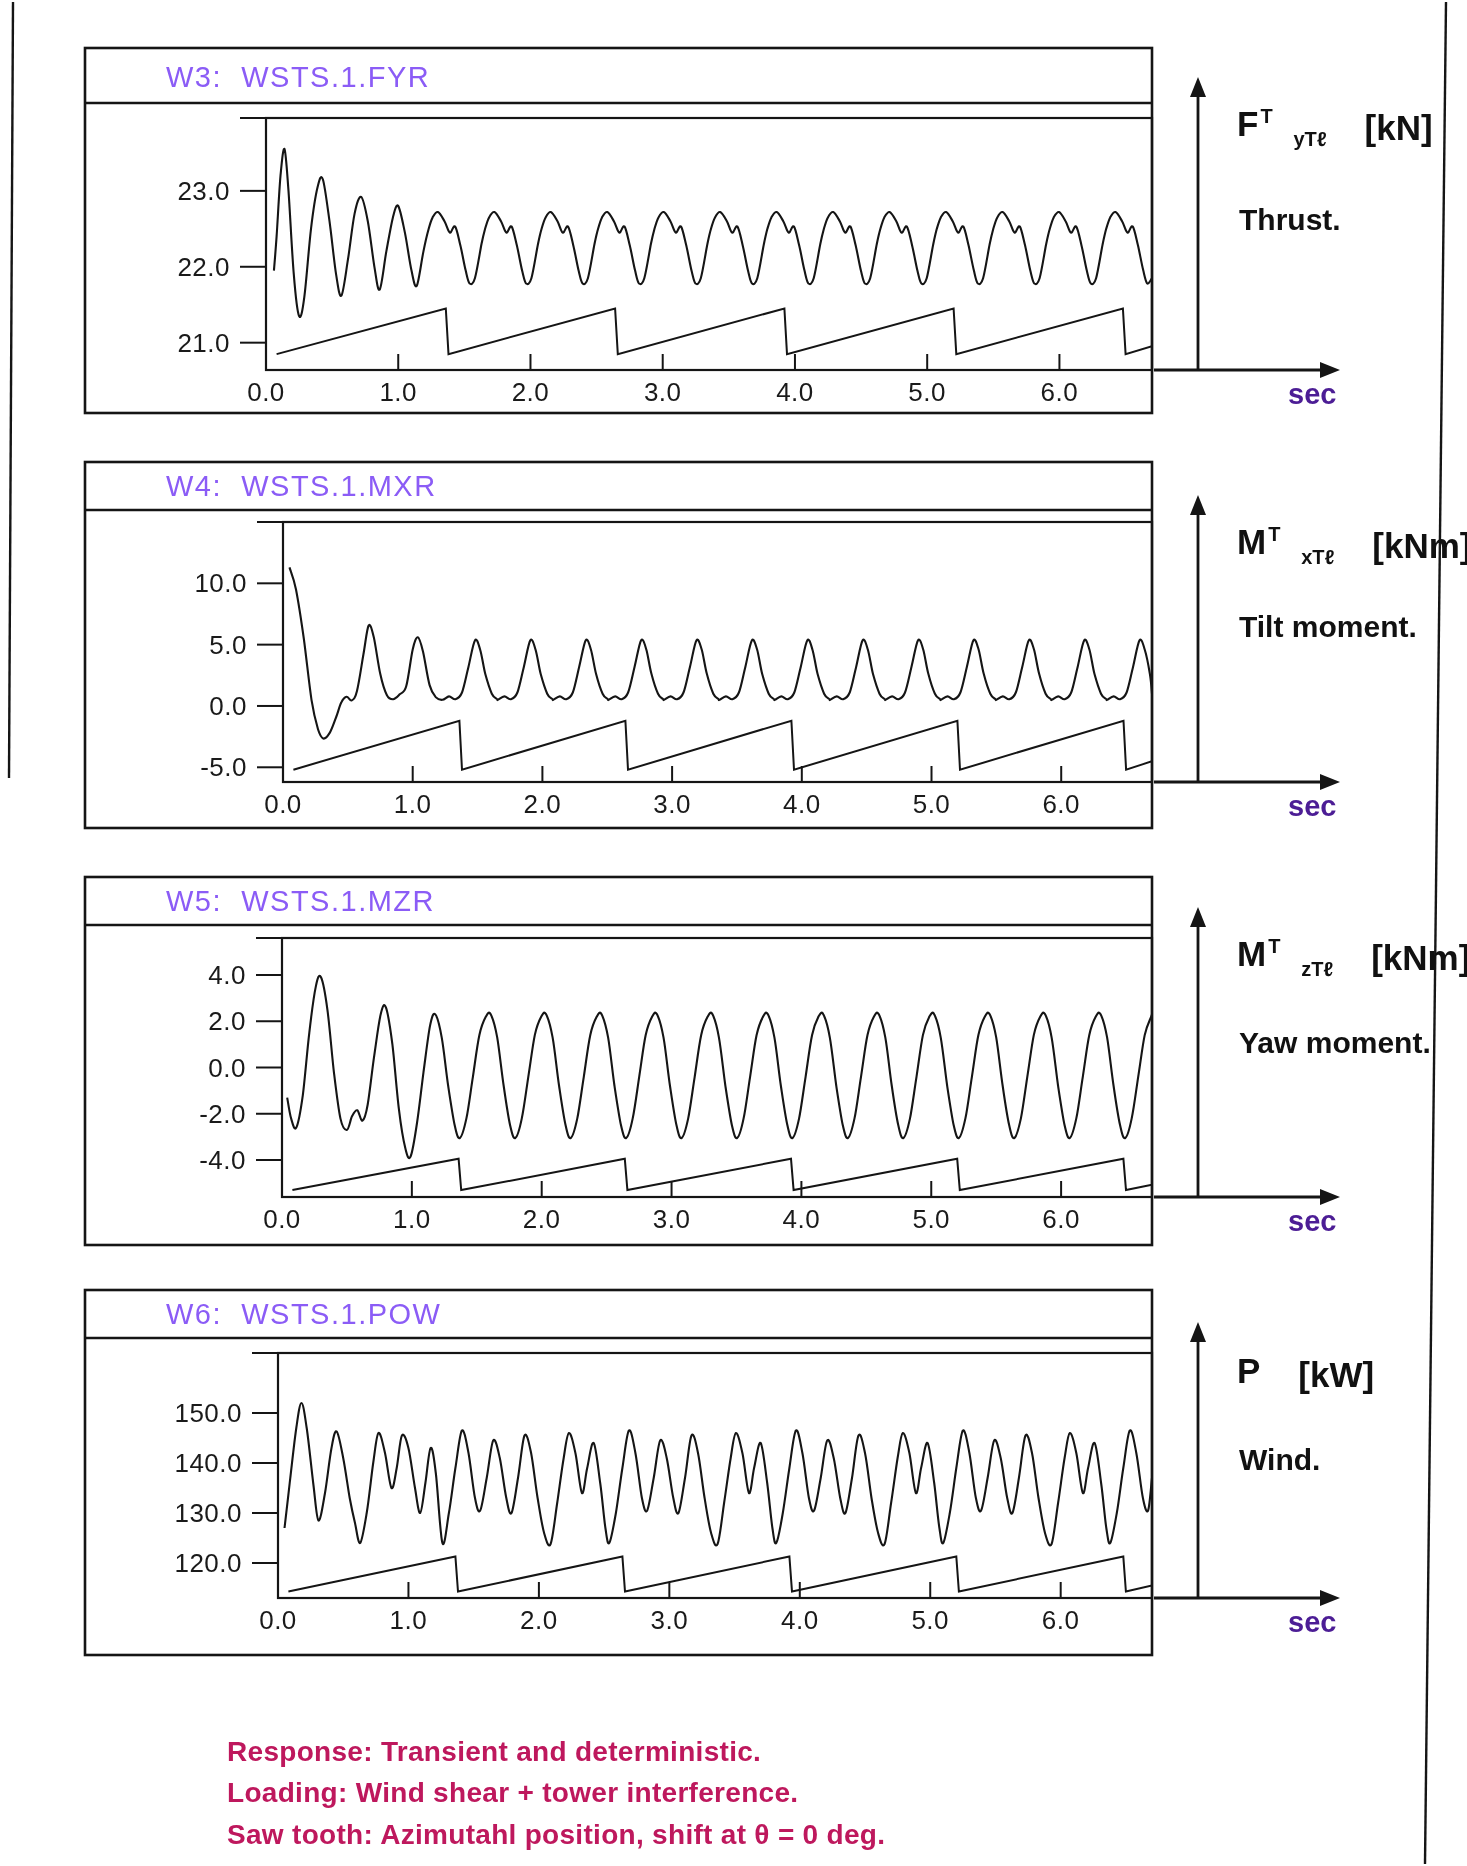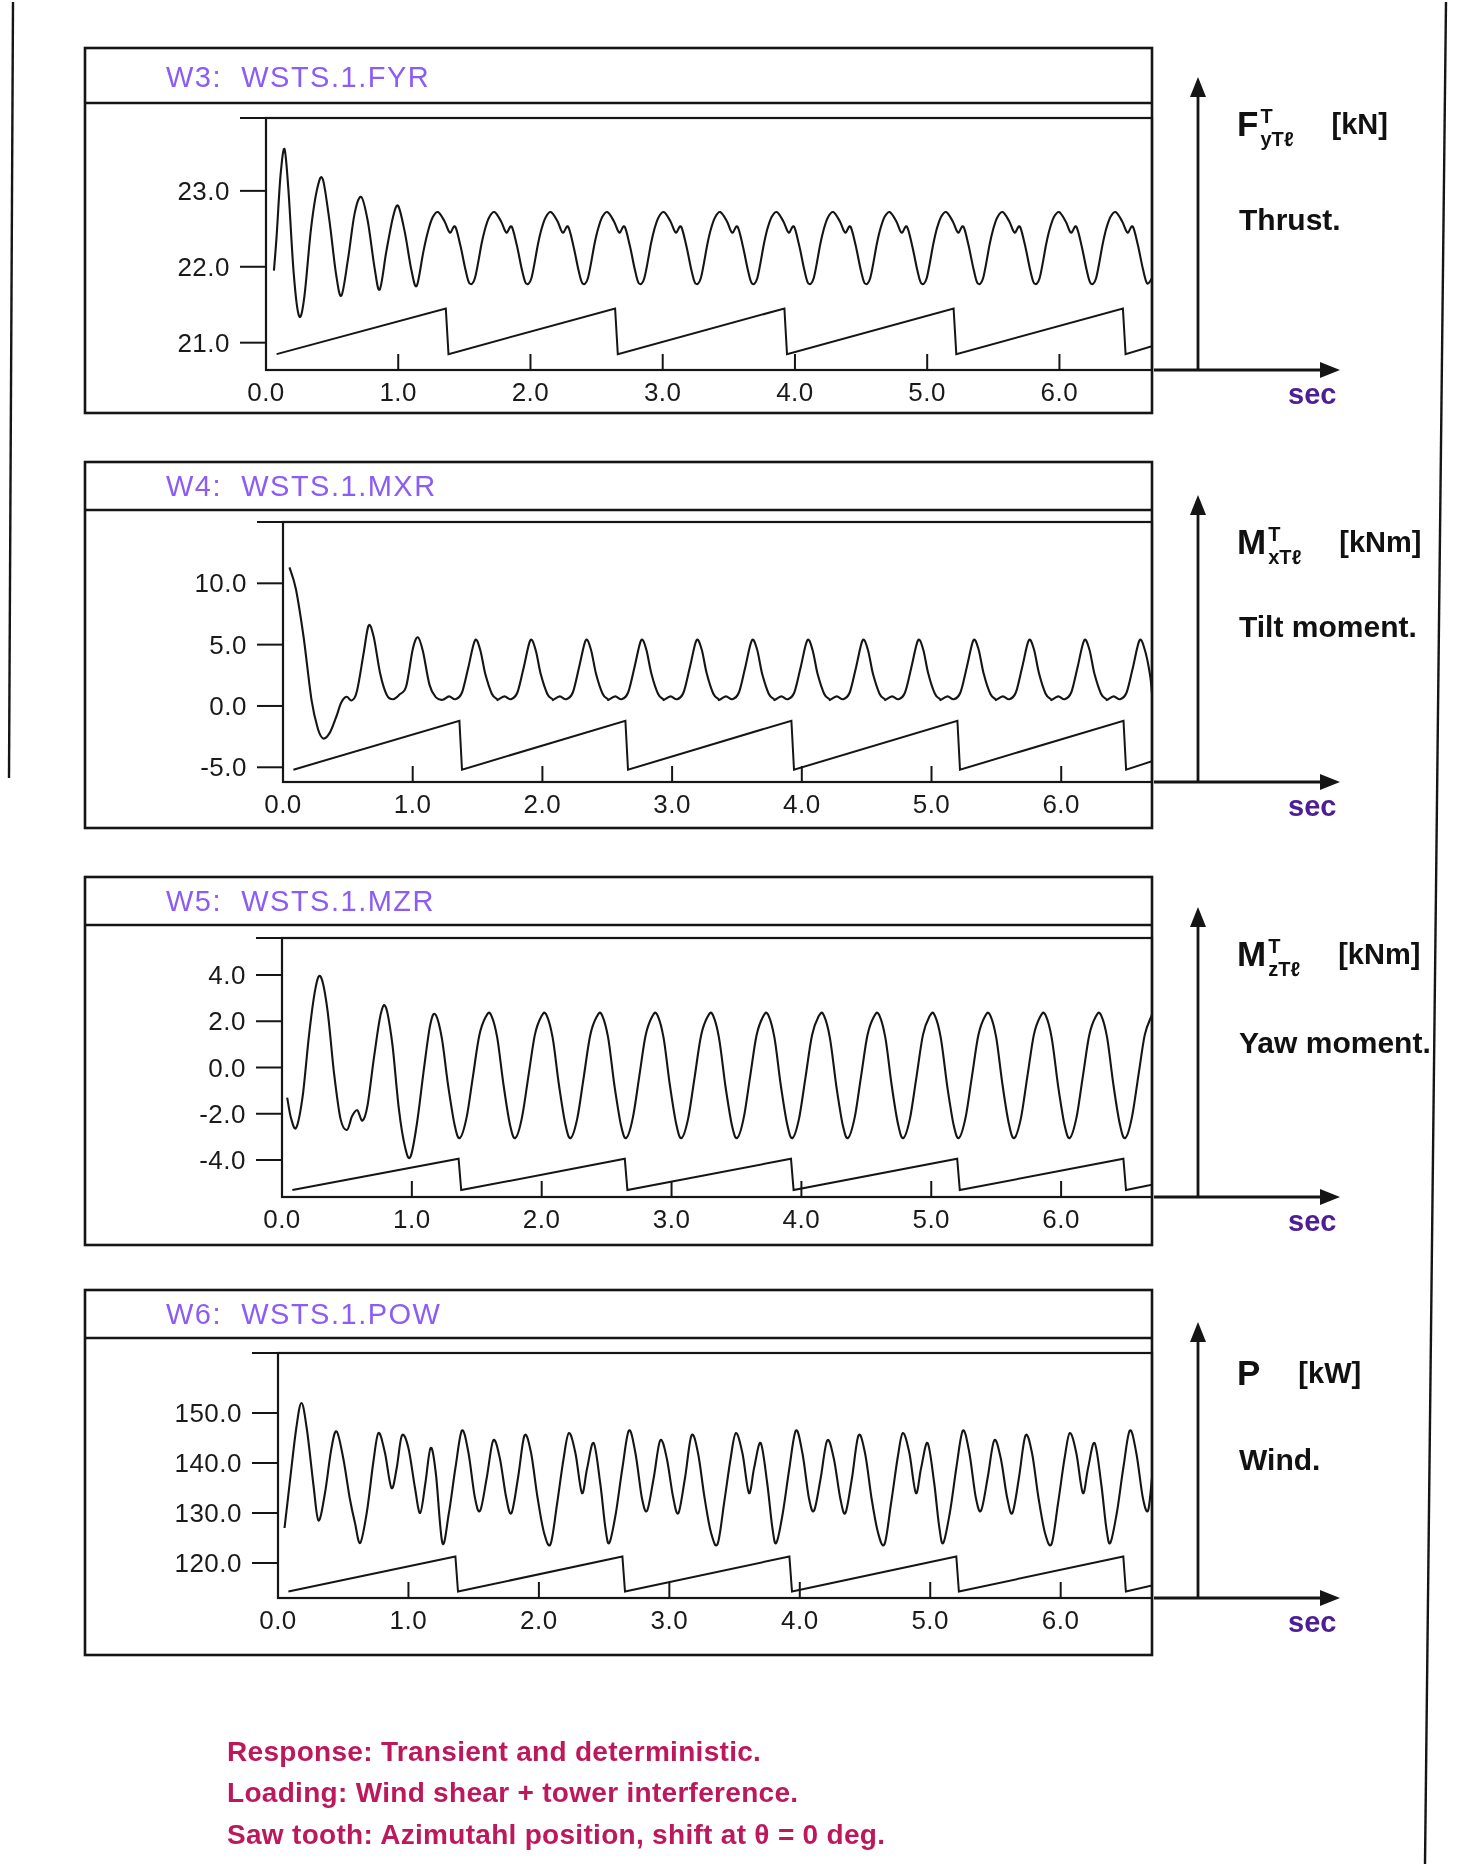--- a/index.html
+++ b/index.html
@@ -7,22 +7,22 @@
         font-family:"Liberation Sans",sans-serif;color:#151515;}
   #chart-svg{position:absolute;left:0;top:0;}
   svg text.num{font-family:"Liberation Sans",sans-serif;font-size:26px;fill:#1a1a1a;letter-spacing:0.5px;}
   .panel-title{position:absolute;left:166px;transform:translateY(-50%);font-size:29px;
                letter-spacing:1.5px;white-space:pre;color:#8b5cf6;}
   .unit-block{position:absolute;left:1237px;transform:translateY(-50%);display:flex;
               align-items:flex-start;line-height:1;color:#111;}
   .sym-main{font-size:35px;font-weight:700;}
   .ss{display:inline-flex;flex-direction:column;margin-left:2px;}
   .ss .sup{font-size:20px;font-weight:700;line-height:1;}
-  .ss .sub{font-size:20px;font-weight:700;line-height:1;margin-top:3px;}
-  .unit{font-size:29px;font-weight:700;margin-left:38px;margin-top:4px;}
+  .ss .sub{font-size:20px;font-weight:700;line-height:1;margin-top:3px;margin-left:33px;}
+  .unit{font-size:35px;font-weight:700;margin-left:38px;margin-top:4px;}
   .desc{position:absolute;left:1239px;transform:translateY(-50%);font-size:30px;font-weight:600;color:#111;text-align:right;}
   .sec-label{position:absolute;font-size:29px;font-weight:600;color:#4c1d95;}
   .caption-line{position:absolute;left:227px;font-size:28px;font-weight:600;color:#be185d;
                 letter-spacing:0.3px;white-space:pre;}
 </style>
 </head>
 <body>
 
 <div id="page">
   <svg id="chart-svg" width="1467" height="1866">

